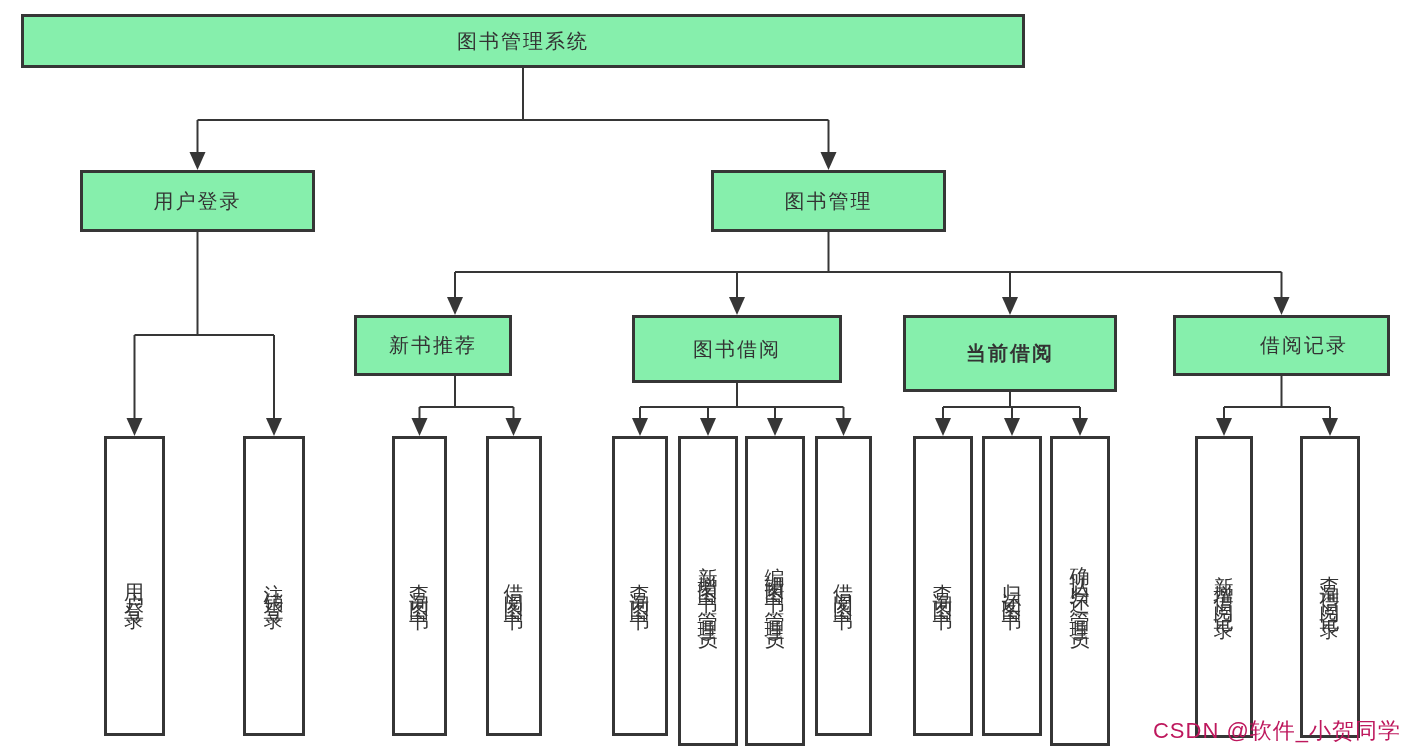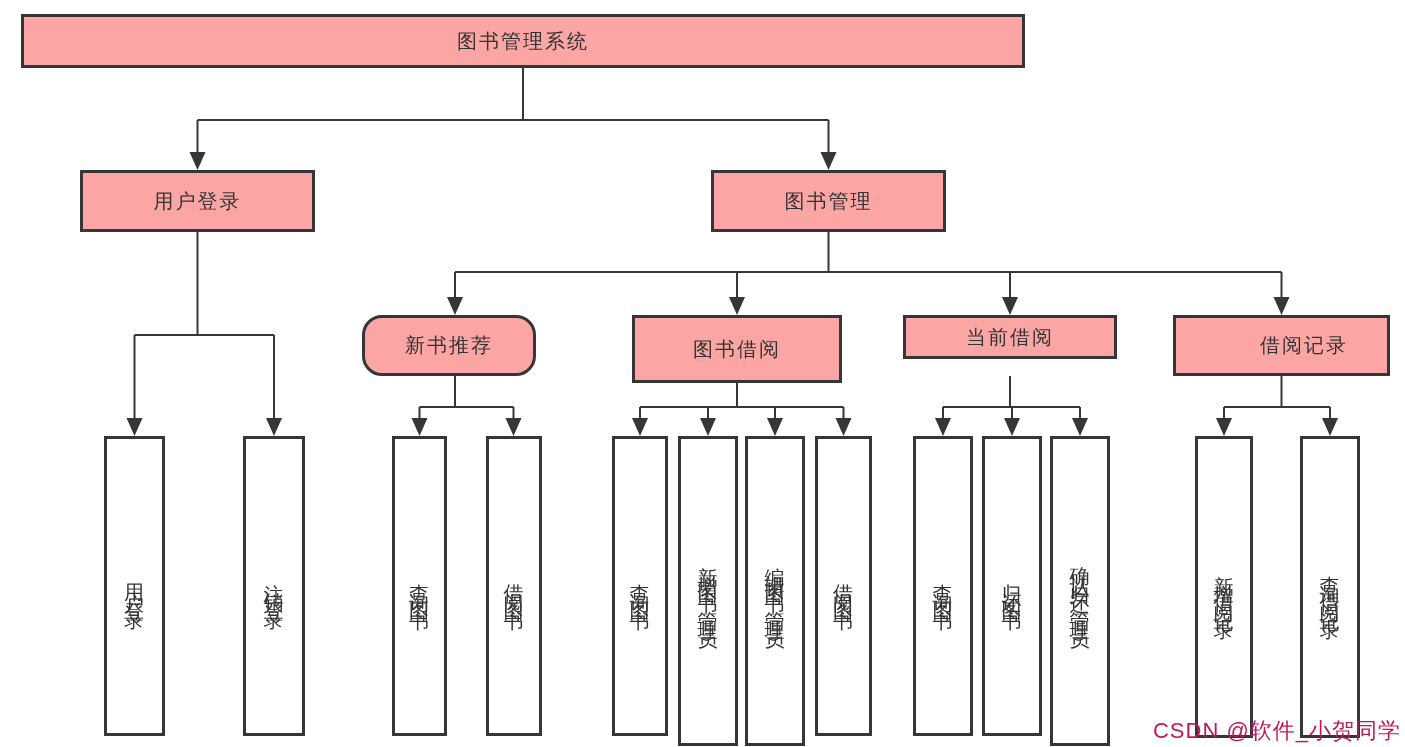--- a/index.html
+++ b/index.html
@@ -19,21 +19,21 @@
     position: absolute;
     left: 0;
     top: 0;
     width: 1405px;
     height: 747px;
   }
   .box {
     position: absolute;
     box-sizing: border-box;
     border: 3px solid #363636;
-    background: #fca5a5;
+    background: #86efac;
     display: flex;
     align-items: center;
     justify-content: center;
     color: #333333;
     font-size: 20px;
     letter-spacing: 2px;
     white-space: nowrap;
   }
   .leaf {
     position: absolute;
@@ -139,23 +139,23 @@
       <polygon points="1216,418 1232,418 1224,436"></polygon>
       <polygon points="1322,418 1338,418 1330,436"></polygon>
     </g>
   </svg>
 
   <div class="box" style="left:21px; top:14px; width:1004px; height:54px;">图书管理系统</div>
 
   <div class="box" style="left:80px; top:170px; width:235px; height:62px;">用户登录</div>
   <div class="box" style="left:711px; top:170px; width:235px; height:62px;">图书管理</div>
 
-  <div class="box" style="left:362px; top:315px; width:174px; height:61px;border-radius:20px;">新书推荐</div>
+  <div class="box" style="left:354px; top:315px; width:158px; height:61px;">新书推荐</div>
   <div class="box" style="left:632px; top:315px; width:210px; height:68px;">图书借阅</div>
-  <div class="box" style="left:903px; top:315px; width:214px; height:44px;">当前借阅</div>
+  <div class="box" style="left:903px; top:315px; width:214px; height:77px;font-weight:bold;">当前借阅</div>
   <div class="box" style="left:1173px; top:315px; width:217px; height:61px;padding-left:45px;">借阅记录</div>
 
   <div class="leaf" style="left:104px; top:436px; width:61px; height:300px;">
     <span>用户登录</span>
   </div>
   <div class="leaf" style="left:243px; top:436px; width:62px; height:300px;">
     <span>注销登录</span>
   </div>
 
   <div class="leaf" style="left:392px; top:436px; width:55px; height:300px;">

